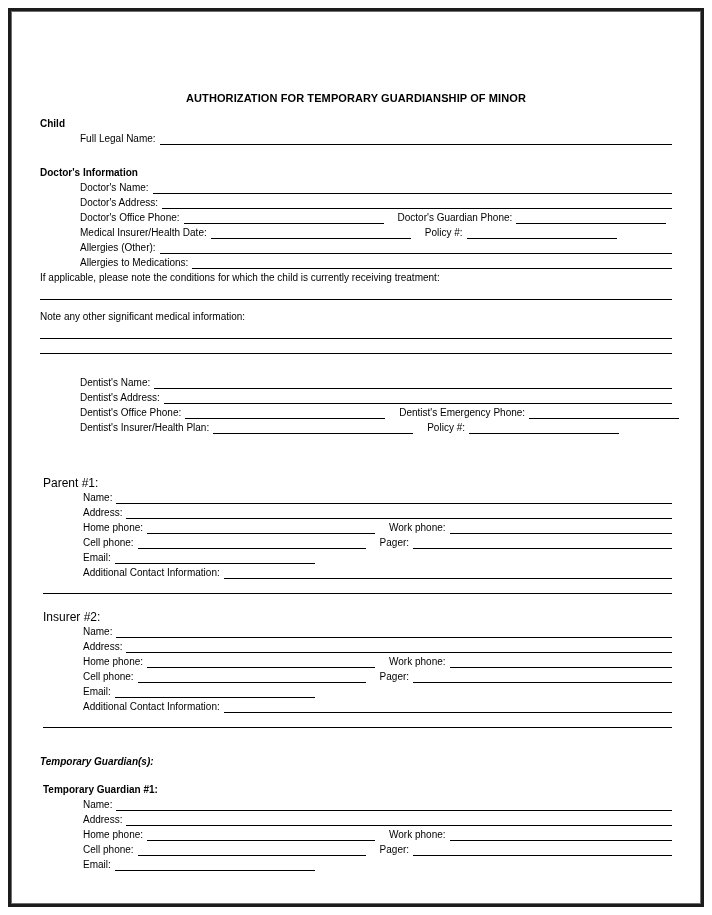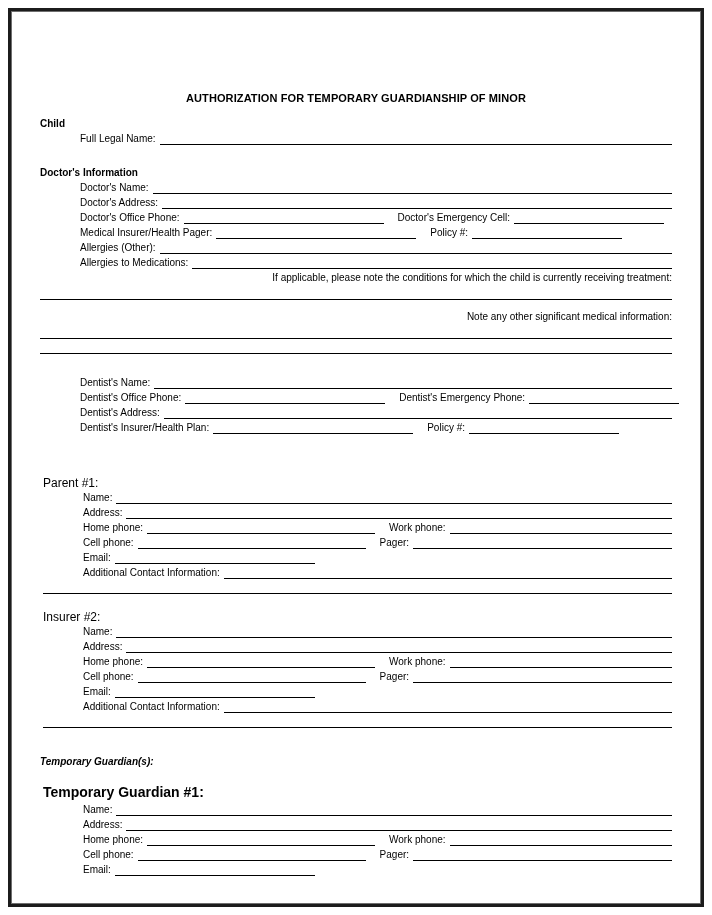--- a/index.html
+++ b/index.html
@@ -61,21 +61,21 @@
   .section-head {
     font-size: 10px;
     font-weight: bold;
     margin-bottom: 3px;
   }
   .section-head.italic {
     font-style: italic;
     font-weight: bold;
   }
   .sub-head {
-    font-size: 14px;
+    font-size: 10px;
     font-weight: bold;
     margin-bottom: 3px;
   }
   .plain-head {
     font-size: 12px;
     margin-bottom: 1px;
   }
 
   .gap-s { height: 8px; }
   .gap-m { height: 14px; }
@@ -106,21 +106,20 @@
   .fline.fixed-m  { flex: 0 0 110px; }
   .fline.fixed-l  { flex: 0 0 150px; }
   .fline.fixed-xl { flex: 0 0 200px; }
   .fline.half     { flex: 0 0 228px; }
   .spacer-s { flex: 0 0 14px; }
 
   .note-text {
     font-size: 10px;
     line-height: 13px;
     margin-bottom: 3px;
-    text-align: right;
   }
   .blank-line {
     border-bottom: 1px solid #000000;
     height: 12px;
     margin-bottom: 2px;
   }
 
   .indent {
     padding-left: 3px;
   }
@@ -160,26 +159,26 @@
 
       <div class="frow">
         <span class="flabel">Doctor's Address:</span>
         <span class="fline"></span>
       </div>
 
       <div class="frow">
         <span class="flabel">Doctor's Office Phone:</span>
         <span class="fline fixed-xl"></span>
         <span class="spacer-s"></span>
-        <span class="flabel">Doctor's Emergency Cell:</span>
+        <span class="flabel">Doctor's Guardian Phone:</span>
         <span class="fline fixed-l"></span>
       </div>
 
       <div class="frow">
-        <span class="flabel">Medical Insurer/Health Pager:</span>
+        <span class="flabel">Medical Insurer/Health Date:</span>
         <span class="fline fixed-xl"></span>
         <span class="spacer-s"></span>
         <span class="flabel">Policy #:</span>
         <span class="fline fixed-l"></span>
       </div>
 
       <div class="frow">
         <span class="flabel">Allergies (Other):</span>
         <span class="fline"></span>
       </div>
@@ -198,37 +197,37 @@
       <div class="blank-line"></div>
       <div class="blank-line"></div>
     </div>
 
     <div class="gap-l"></div>
 
     <div class="section">
 
       <div class="frow">
         <span class="flabel">Dentist's Name:</span>
+        <span class="fline"></span>
+      </div>
+
+      <div class="frow">
+        <span class="flabel">Dentist's Address:</span>
         <span class="fline"></span>
       </div>
 
       <div class="frow">
         <span class="flabel">Dentist's Office Phone:</span>
         <span class="fline fixed-xl"></span>
         <span class="spacer-s"></span>
         <span class="flabel">Dentist's Emergency Phone:</span>
         <span class="fline fixed-l"></span>
       </div>
 
       <div class="frow">
-        <span class="flabel">Dentist's Address:</span>
-        <span class="fline"></span>
-      </div>
-
-      <div class="frow">
         <span class="flabel">Dentist's Insurer/Health Plan:</span>
         <span class="fline fixed-xl"></span>
         <span class="spacer-s"></span>
         <span class="flabel">Policy #:</span>
         <span class="fline fixed-l"></span>
       </div>
     </div>
 
     <div class="gap-xl"></div>
 

